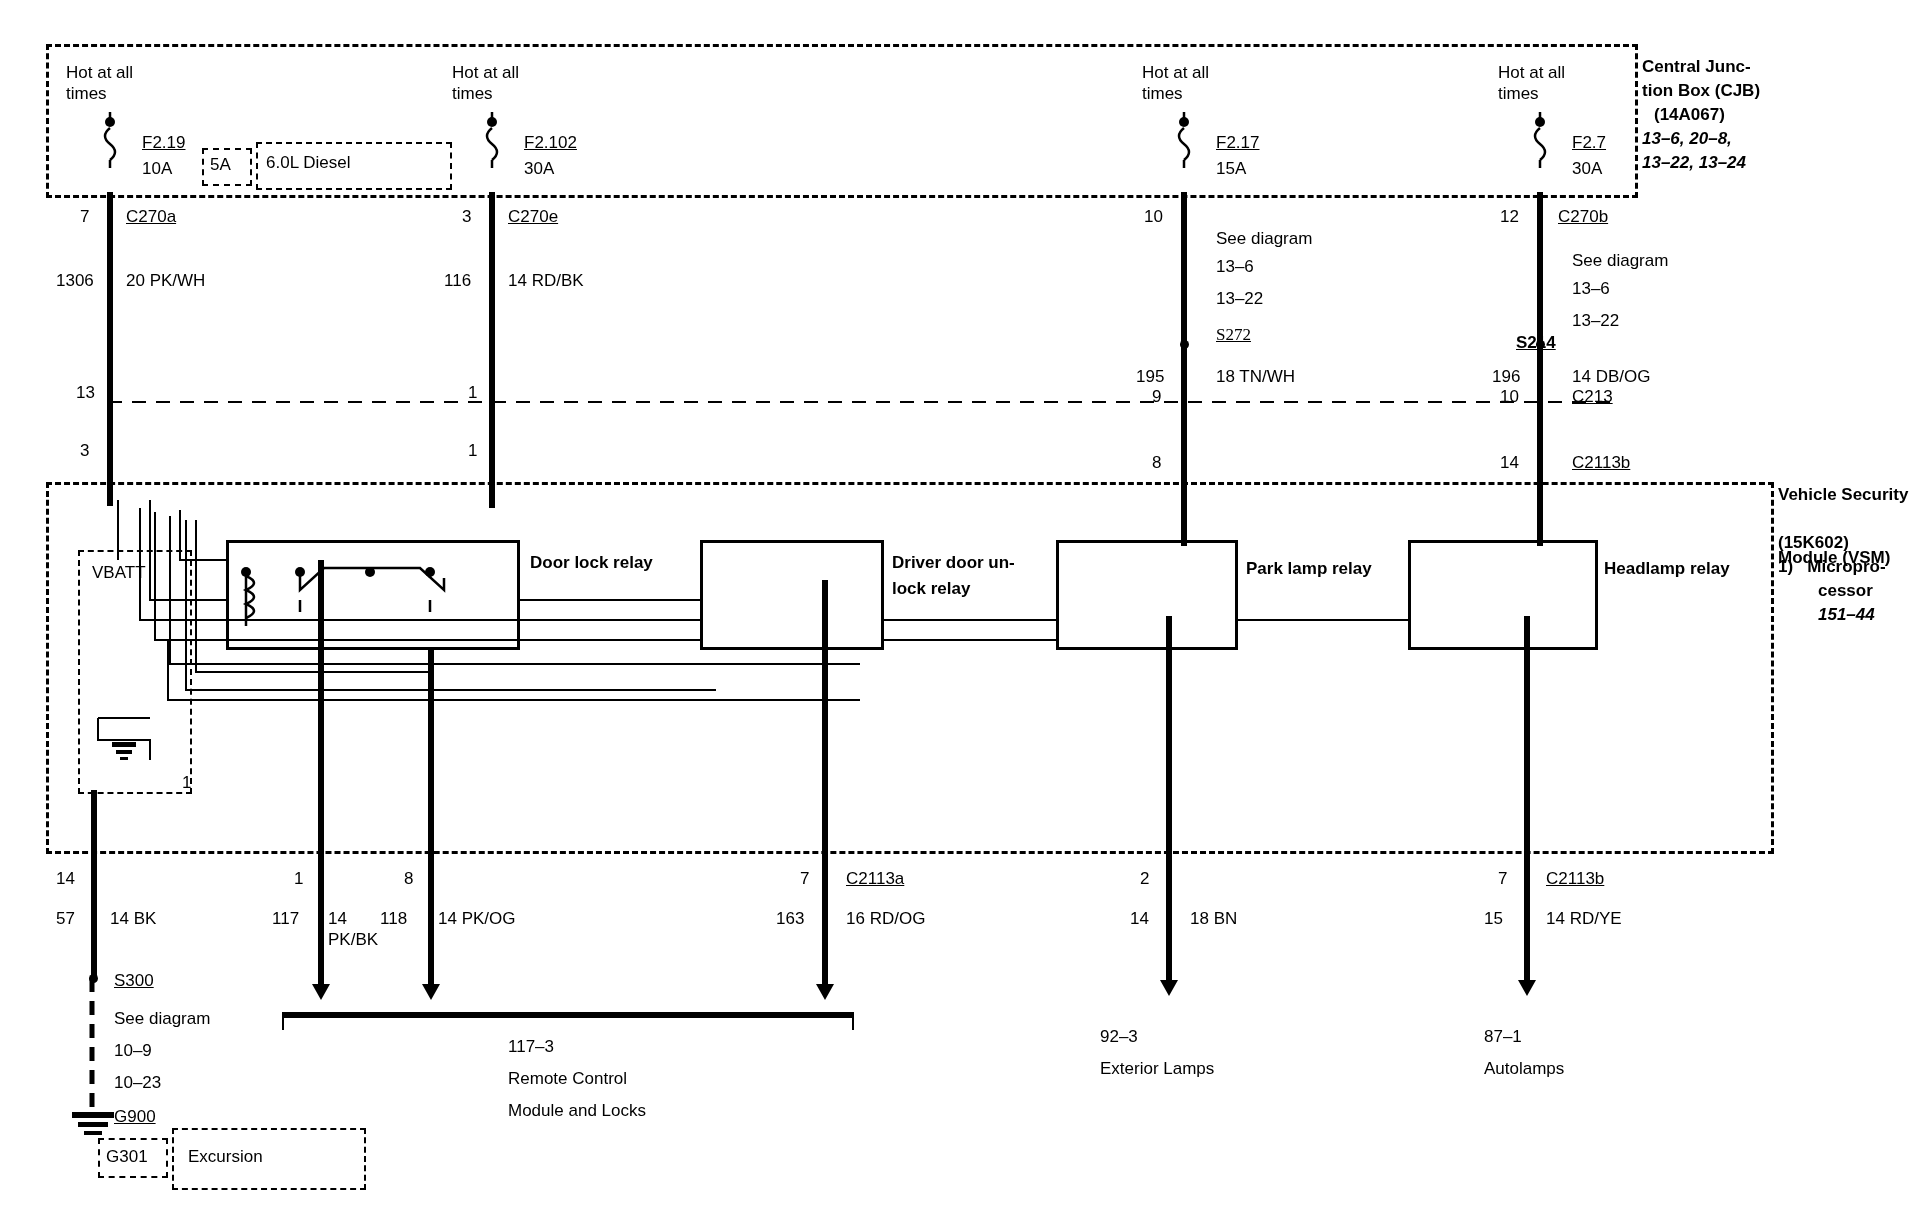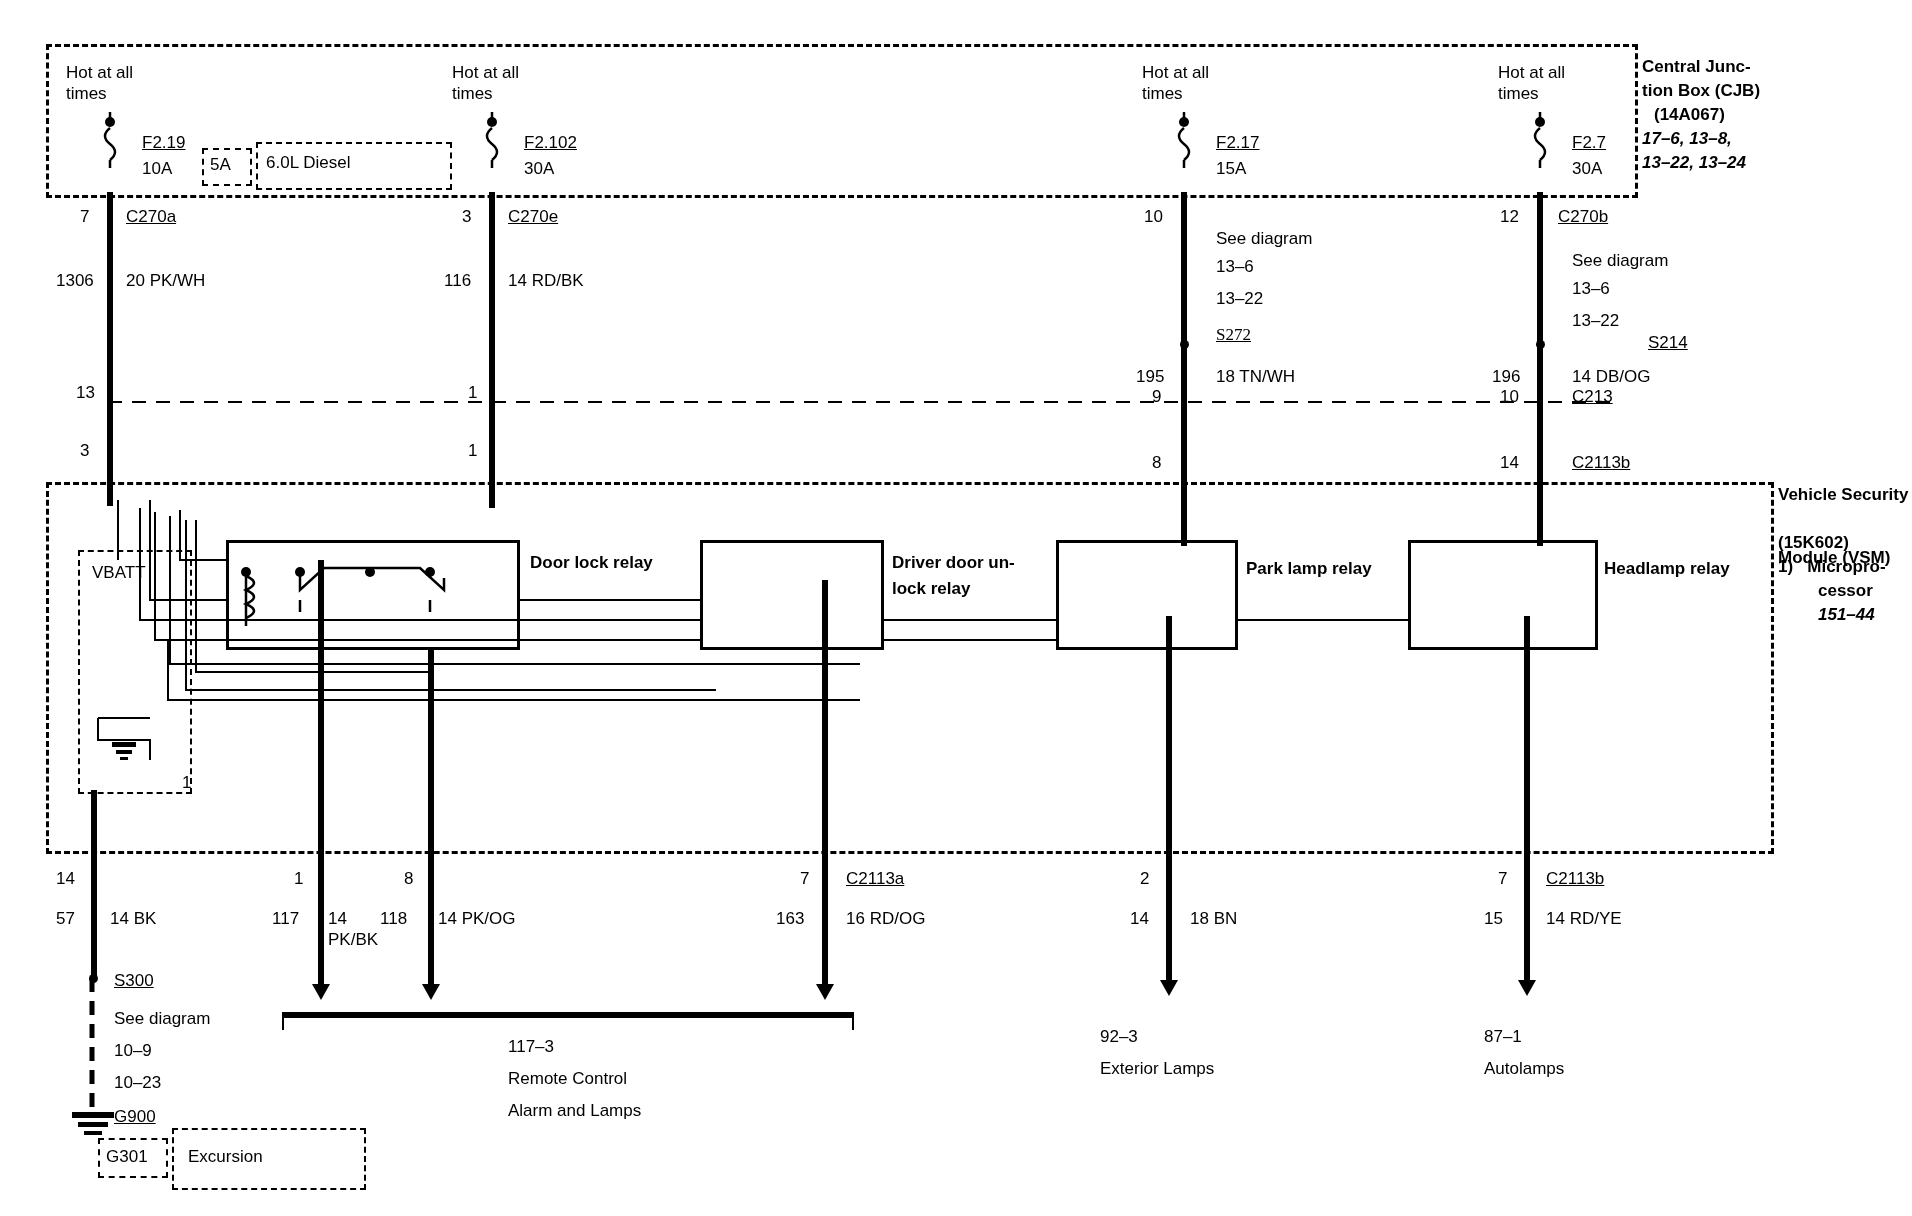--- a/index.html
+++ b/index.html
@@ -22,21 +22,21 @@
 </head>
 <body>
 
 <div id="stage">
 
   <div class="dbox" style="left:46px;top:44px;width:1586px;height:148px;"></div>
 
   <div class="lbl b" style="left:1642px;top:56px;">Central Junc-</div>
   <div class="lbl b" style="left:1642px;top:80px;">tion Box (CJB)</div>
   <div class="lbl b" style="left:1642px;top:104px;margin-left:12px;">(14A067)</div>
-  <div class="lbl i" style="left:1642px;top:128px;">17–6, 13–8,</div>
+  <div class="lbl i" style="left:1642px;top:128px;">13–6, 20–8,</div>
   <div class="lbl i" style="left:1642px;top:152px;">13–22, 13–24</div>
 
   <div class="lbl" style="left:66px;top:62px;">Hot at all
 times</div>
   <div class="lbl" style="left:452px;top:62px;">Hot at all
 times</div>
   <div class="lbl" style="left:1142px;top:62px;">Hot at all
 times</div>
   <div class="lbl" style="left:1498px;top:62px;">Hot at all
 times</div>
@@ -119,21 +119,21 @@
   <div class="lbl u" style="left:1216px;top:324px;font-family:Liberation Serif, serif;">S272</div>
   <div class="lbl" style="left:1136px;top:366px;">195</div>
   <div class="lbl" style="left:1216px;top:366px;">18 TN/WH</div>
 
   <div class="lbl" style="left:1500px;top:206px;">12</div>
   <div class="lbl u" style="left:1558px;top:206px;">C270b</div>
   <div class="lbl" style="left:1572px;top:250px;">See diagram</div>
   <div class="lbl" style="left:1572px;top:278px;">13–6</div>
   <div class="lbl" style="left:1572px;top:310px;">13–22</div>
   <div class="dot" style="left:1536px;top:340px;"></div>
-  <div class="lbl u" style="left:1648px;top:332px;">S214</div>
+  <div class="lbl u" style="left:1516px;top:332px;font-weight:bold;">S214</div>
   <div class="lbl" style="left:1492px;top:366px;">196</div>
   <div class="lbl" style="left:1572px;top:366px;">14 DB/OG</div>
 
   <svg width="1912" height="1216">
     <line x1="108" y1="402" x2="1620" y2="402" stroke="#000" stroke-width="2" stroke-dasharray="14,10"></line>
   </svg>
   <div class="lbl" style="left:76px;top:382px;">13</div>
   <div class="lbl" style="left:468px;top:382px;">1</div>
   <div class="lbl" style="left:1152px;top:386px;">9</div>
   <div class="lbl" style="left:1500px;top:386px;">10</div>
@@ -297,21 +297,21 @@
   <div class="lbl" style="left:106px;top:1146px;">G301</div>
   <div class="dbox2" style="left:172px;top:1128px;width:190px;height:58px;"></div>
   <div class="lbl" style="left:188px;top:1146px;">Excursion</div>
 
   <div class="thickh" style="left:282px;top:1012px;width:572px;"></div>
   <div class="vline" style="left:282px;top:1012px;height:18px;"></div>
   <div class="vline" style="left:852px;top:1012px;height:18px;"></div>
 
   <div class="lbl" style="left:508px;top:1036px;">117–3</div>
   <div class="lbl" style="left:508px;top:1068px;">Remote Control</div>
-  <div class="lbl" style="left:508px;top:1100px;">Alarm and Lamps</div>
+  <div class="lbl" style="left:508px;top:1100px;">Module and Locks</div>
 
   <div class="lbl" style="left:1100px;top:1026px;">92–3</div>
   <div class="lbl" style="left:1100px;top:1058px;">Exterior Lamps</div>
 
   <div class="lbl" style="left:1484px;top:1026px;">87–1</div>
   <div class="lbl" style="left:1484px;top:1058px;">Autolamps</div>
 
 </div>
 
 </body></html>

